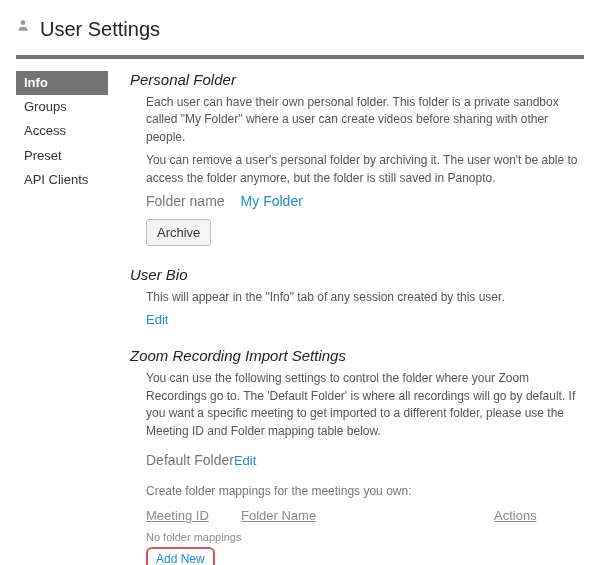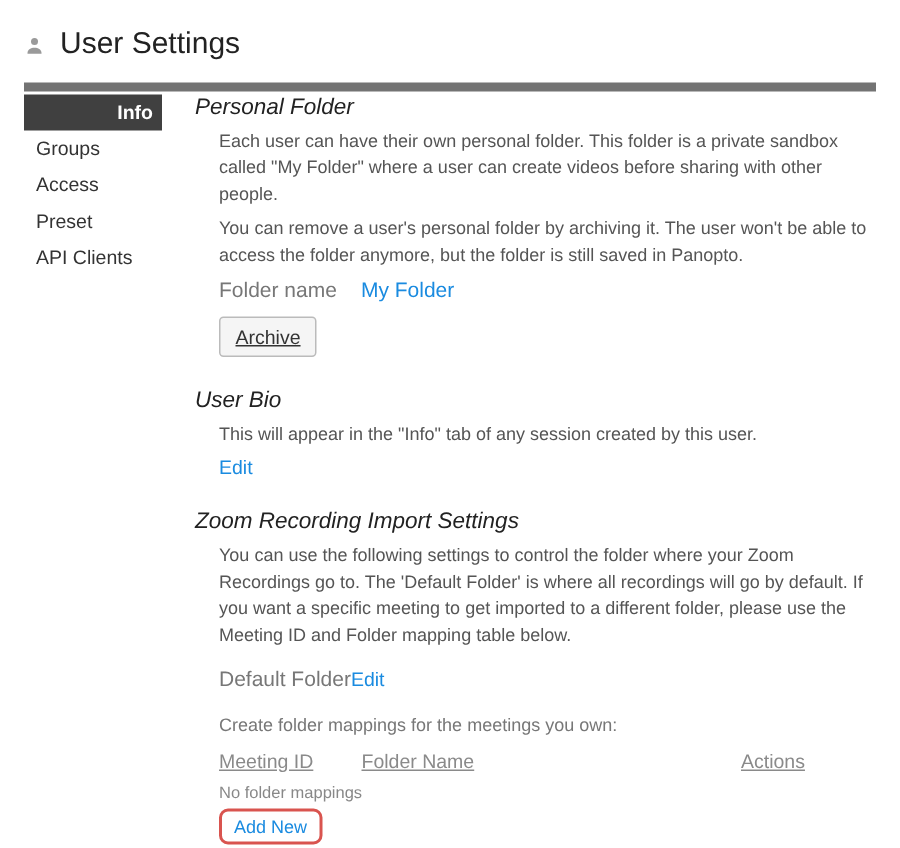--- a/index.html
+++ b/index.html
@@ -10,25 +10,25 @@
     background: #fff;
     color: #333;
     font-size: 13px;
   }
   .page {
     width: 600px;
     padding: 14px 16px 20px 16px;
   }
   .header {
     display: flex;
-    align-items: center;
+    align-items: flex-start;
     gap: 10px;
     padding: 4px 0 14px 0;
-    border-bottom: 6px solid #737373;
-    margin-bottom: 2px;
+    border-bottom: 4px solid #737373;
+    margin-bottom: 12px;
   }
   .user-icon {
     width: 14px;
     height: 14px;
     color: #9a9a9a;
     display: flex;
     align-items: center;
     justify-content: center;
   }
   .page-title {
@@ -46,24 +46,23 @@
     flex: none;
   }
   .sidebar-item {
     font-size: 13px;
     color: #333;
     padding: 3px 6px 3px 8px;
     cursor: pointer;
     line-height: 1.4;
   }
   .sidebar-item.active {
-    background: #404040;
+    background: #737373;
     color: #fff;
     font-weight: 700;
-    text-align: right;
   }
   .content {
     flex: 1;
     min-width: 0;
   }
   .section {
     margin-bottom: 20px;
   }
   .section-title {
     font-size: 15px;
@@ -104,21 +103,20 @@
   .btn-archive {
     display: inline-block;
     margin-top: 10px;
     padding: 5px 10px;
     font-size: 13px;
     color: #333;
     background: #f5f5f5;
     border: 1px solid #bbb;
     border-radius: 3px;
     cursor: pointer;
-    text-decoration: underline;
   }
   .table-head {
     display: flex;
     font-size: 13px;
     color: #8a8a8a;
     margin-top: 10px;
     gap: 0;
     text-decoration: underline;
   }
   .col-id { width: 95px; }

